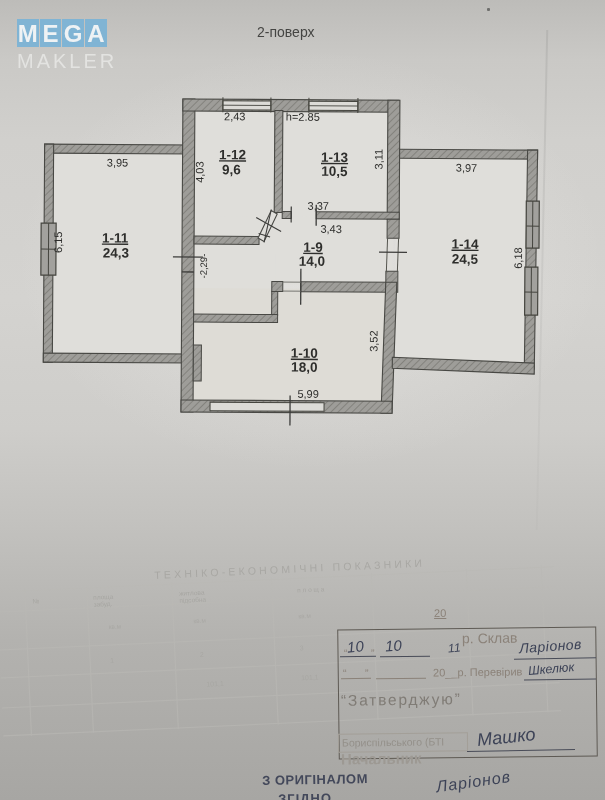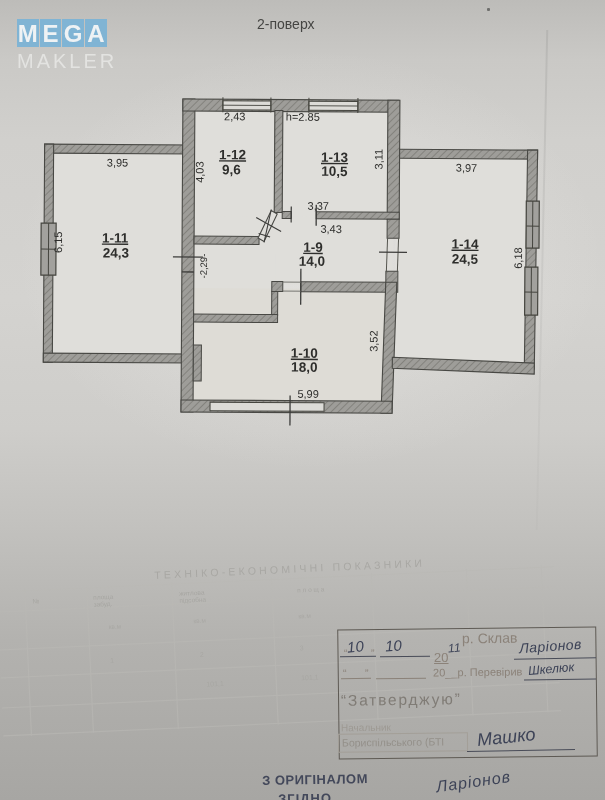--- a/index.html
+++ b/index.html
@@ -16,21 +16,21 @@
 
 <div class="abs" style="left:17px;top:19px;width:90px;height:28px;">
 <div class="abs" style="left:0;top:0;width:21.5px;height:28px;background:#80b4d4;text-align:center;font-size:24px;font-weight:bold;color:#eef2f4;line-height:29px;">M</div>
 <div class="abs" style="left:22.7px;top:0;width:21.5px;height:28px;background:#80b4d4;text-align:center;font-size:24px;font-weight:bold;color:#eef2f4;line-height:29px;">E</div>
 <div class="abs" style="left:45.4px;top:0;width:21.5px;height:28px;background:#80b4d4;text-align:center;font-size:24px;font-weight:bold;color:#eef2f4;line-height:29px;">G</div>
 <div class="abs" style="left:68.1px;top:0;width:21.5px;height:28px;background:#80b4d4;text-align:center;font-size:24px;font-weight:bold;color:#eef2f4;line-height:29px;">A</div>
 </div>
 
 <div class="abs" style="left:17px;top:50px;width:110px;font-size:20px;font-weight:500;color:rgba(230,230,227,0.9);letter-spacing:3px;">MAKLER</div>
 
-<div class="abs" style="left:257px;top:16px;font-size:14px;color:#454543;">2-поверх</div>
+<div class="abs" style="left:257px;top:24px;font-size:14px;color:#454543;">2-поверх</div>
 
 <svg class="abs" style="left:0;top:0;filter:blur(0.3px);" width="605" height="800" viewBox="0 0 605 800">
 <defs>
 <pattern id="hatch" width="5" height="5" patternUnits="userSpaceOnUse" patternTransform="rotate(45)">
 <rect width="5" height="5" fill="#9e9d99"></rect>
 <line x1="0" y1="0" x2="0" y2="5" stroke="#6e6d68" stroke-width="1.15"></line>
 </pattern>
 <pattern id="hatchd" width="4" height="4" patternUnits="userSpaceOnUse" patternTransform="rotate(45)">
 <rect width="4" height="4" fill="#9b9a96"></rect>
 <line x1="0" y1="0" x2="0" y2="4" stroke="#6b6a66" stroke-width="1.2"></line>
@@ -333,21 +333,21 @@
 <text x="300" y="694" font-size="7" opacity="0.7">101,1</text>
 </g>
 </svg>
 
 <div class="abs" style="left:338px;top:628px;width:257px;height:128px;border:1.4px solid #5e5a54;transform:rotate(-0.7deg);background:rgba(255,255,255,0.02);"></div>
 
 <div class="abs" style="left:344px;top:647px;font-size:11px;color:#8b8279;transform:rotate(-0.7deg);">“</div>
 <div class="abs" style="left:371px;top:647px;font-size:11px;color:#8b8279;transform:rotate(-0.7deg);">”</div>
 <div class="abs" style="left:340px;top:656px;width:36px;border-top:1.2px solid #494c58;transform:rotate(-0.7deg);"></div>
 <div class="abs" style="left:380px;top:656px;width:50px;border-top:1.2px solid #494c58;transform:rotate(-0.7deg);"></div>
-<div class="abs" style="left:434px;top:650px;font-size:13px;color:#8b8279;transform:rotate(-0.7deg);text-decoration:underline;">20</div>
+<div class="abs" style="left:434px;top:607px;font-size:11px;color:#8b8279;transform:rotate(-0.7deg);text-decoration:underline;">20</div>
 <div class="abs" style="left:462px;top:630px;font-size:14px;color:#8b8279;transform:rotate(-0.7deg);">р. Склав</div>
 <div class="abs" style="left:514px;top:658px;width:82px;border-top:1.2px solid #494c58;transform:rotate(-0.9deg);"></div>
 
 <div class="abs hw" style="left:347px;top:638px;font-size:15px;transform:rotate(-6deg);">10</div>
 
 <div class="abs hw" style="left:385px;top:637px;font-size:15px;transform:rotate(-4deg);">10</div>
 
 <div class="abs hw" style="left:448px;top:641px;font-size:12px;transform:rotate(-5deg);">11</div>
 
 <div class="abs hw" style="left:519px;top:638px;font-size:14px;transform:rotate(-4deg);letter-spacing:0.5px;">Ларіонов</div>
@@ -356,21 +356,21 @@
 <div class="abs" style="left:365px;top:667px;font-size:11px;color:#8b8279;transform:rotate(-0.7deg);">”</div>
 <div class="abs" style="left:341px;top:678px;width:30px;border-top:1px solid #8b8279;transform:rotate(-0.7deg);"></div>
 <div class="abs" style="left:376px;top:678px;width:50px;border-top:1px solid #8b8279;transform:rotate(-0.7deg);"></div>
 <div class="abs" style="left:433px;top:666px;font-size:11px;color:#8b8279;transform:rotate(-0.7deg);">20__р. Перевірив</div>
 
 <div class="abs hw" style="left:528px;top:662px;font-size:12.5px;transform:rotate(-5deg);">Шкелюк</div>
 <div class="abs" style="left:524px;top:679px;width:72px;border-top:1px solid #494c58;transform:rotate(-0.9deg);"></div>
 
 <div class="abs" style="left:341px;top:691px;font-size:15.5px;color:#807c76;letter-spacing:1.8px;transform:rotate(-0.7deg);">“Затверджую”</div>
 
-<div class="abs" style="left:341px;top:722px;font-size:10px;color:#9d9993;transform:rotate(-0.7deg);">Начальник</div>
+<div class="abs" style="left:341px;top:750px;font-size:15px;color:#9d9993;transform:rotate(-0.7deg);font-weight:bold;">Начальник</div>
 
 <div class="abs" style="left:338px;top:733px;width:128px;height:17px;border:1px solid #a39f98;transform:rotate(-0.7deg);"></div>
 <div class="abs" style="left:342px;top:736px;font-size:10.5px;color:#94908a;transform:rotate(-0.7deg);">Бориспільського (БТІ</div>
 
 <div class="abs hw" style="left:477px;top:727px;font-size:18px;transform:rotate(-6deg);">Машко</div>
 <div class="abs" style="left:467px;top:750px;width:108px;border-top:1.2px solid #494c58;transform:rotate(-1deg);"></div>
 
 <div class="abs" style="left:250px;top:772px;width:130px;text-align:center;font-size:13px;font-weight:bold;color:#43485a;letter-spacing:0.5px;transform:rotate(-1deg);">З ОРИГІНАЛОМ</div>
 
 <div class="abs" style="left:240px;top:791px;width:130px;text-align:center;font-size:13px;font-weight:bold;color:#43485a;letter-spacing:1px;transform:rotate(-1deg);">ЗГІДНО</div>

